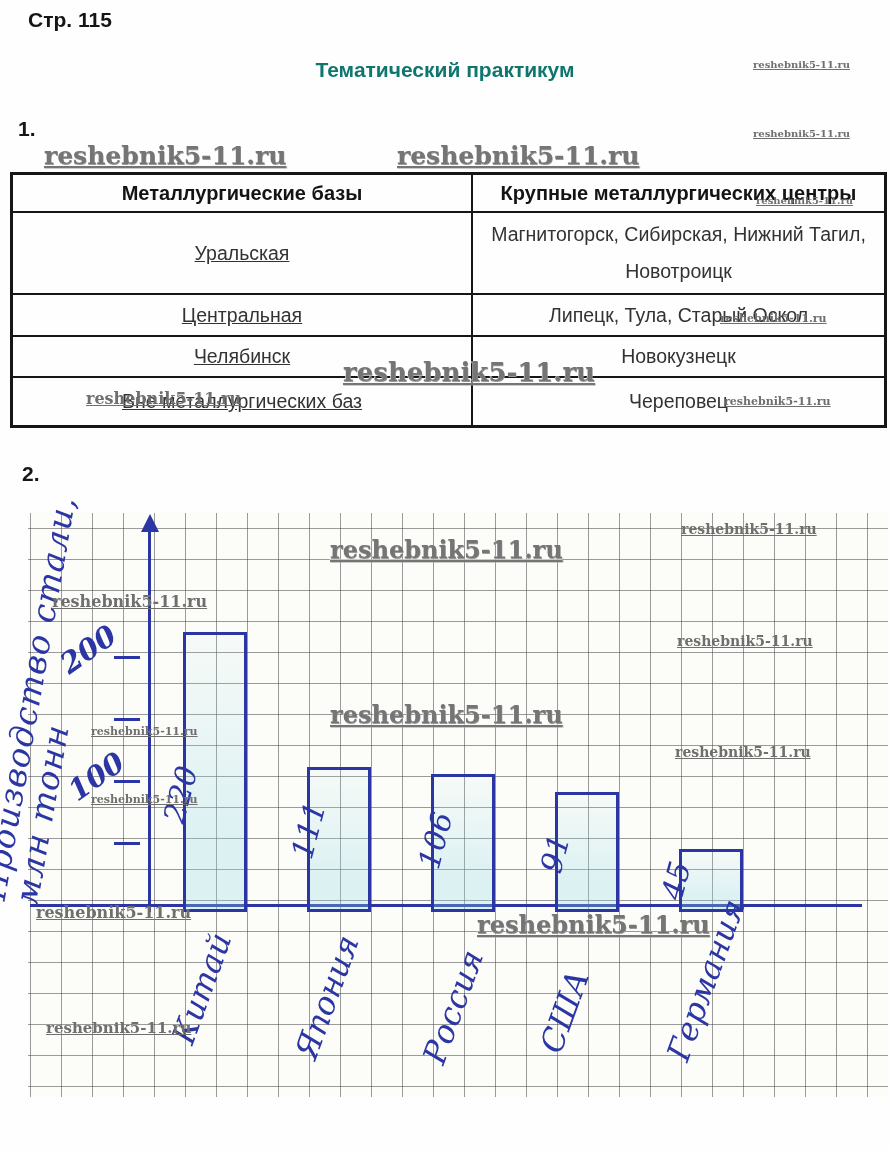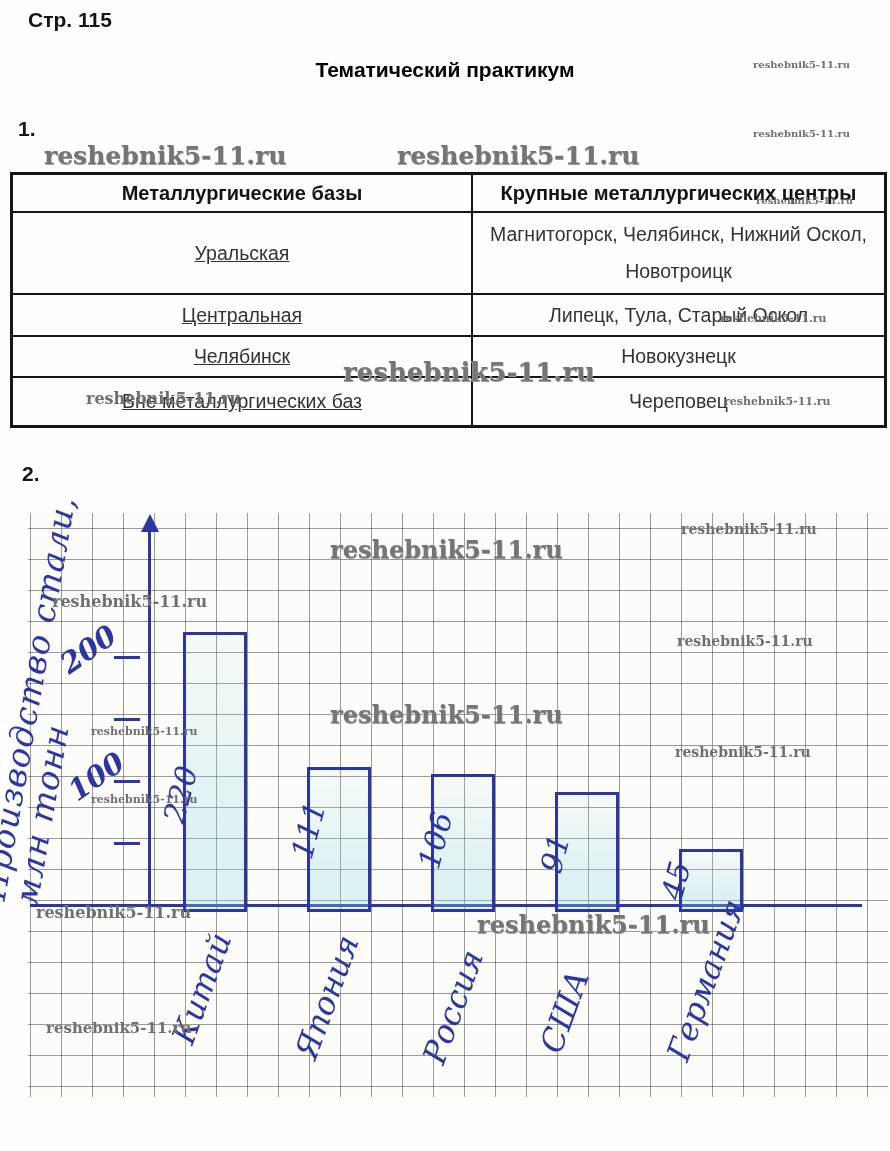--- a/index.html
+++ b/index.html
@@ -2,28 +2,28 @@
 <html><head>
 <meta charset="utf-8">
 <style>
   html,body{margin:0;padding:0;background:#ffffff;}
   .page{position:relative;width:890px;height:1151px;background:#fefefe;overflow:hidden;
         font-family:"Liberation Sans",sans-serif;color:#1c1c1c;}
 
   
   .pageno{position:absolute;left:28px;top:8px;font-size:21px;font-weight:bold;color:#151515;}
   .title{position:absolute;left:0;top:58px;width:890px;text-align:center;
-         font-size:21px;font-weight:bold;color:#000000;}
+         font-size:21px;font-weight:bold;color:#0f766e;}
   .tasknum{position:absolute;font-size:21px;font-weight:bold;color:#151515;}
   .t1{left:18px;top:117px;}
   .t2{left:22px;top:462px;}
 
   
   .wm{position:absolute;font-family:"DejaVu Serif",serif;font-weight:bold;
-      color:#6f6f6f;white-space:nowrap;line-height:1;z-index:5;}
+      color:#6f6f6f;white-space:nowrap;line-height:1;z-index:5;text-decoration:underline;}
   .wm.big{color:#757575;text-shadow:0.5px 0.5px 0 #9a9a9a, -0.5px -0.5px 0 #fafafa;}
 
   
   table.metal{position:absolute;left:10px;top:172px;width:877px;border-collapse:collapse;
               background:transparent;}
   table.metal,table.metal td,table.metal th{border:2px solid #161616;}
   table.metal{border-width:3px;}
   table.metal th{height:36px;font-size:20px;font-weight:bold;color:#141414;
                  text-align:center;vertical-align:middle;padding:0 4px;}
   table.metal td{font-size:19.5px;color:#333333;text-align:center;vertical-align:middle;
@@ -92,21 +92,21 @@
   <span class="wm" style="left:46px;top:1021px;font-size:15px;">reshebnik5-11.ru</span>
 
   <table class="metal">
     <tbody>
         <tr>
       <th class="c1">Металлургические базы</th>
       <th>Крупные металлургических центры</th>
     </tr>
     <tr class="r1">
       <td class="c1">Уральская</td>
-      <td>Магнитогорск, Челябинск, Нижний Оскол, Новотроицк</td>
+      <td>Магнитогорск, Сибирская, Нижний Тагил, Новотроицк</td>
     </tr>
     <tr class="r2">
       <td class="c1">Центральная</td>
       <td>Липецк, Тула, Старый Оскол</td>
     </tr>
     <tr class="r3">
       <td class="c1">Челябинск</td>
       <td>Новокузнецк</td>
     </tr>
     <tr class="r4">

